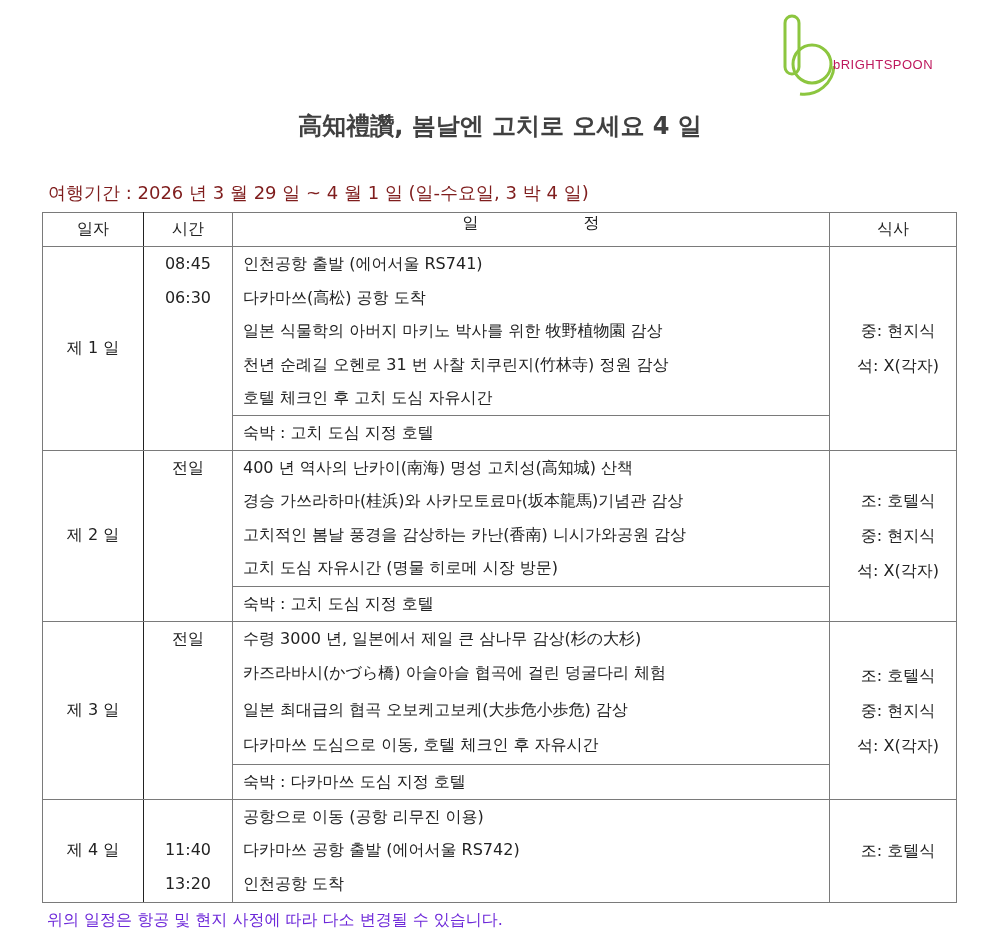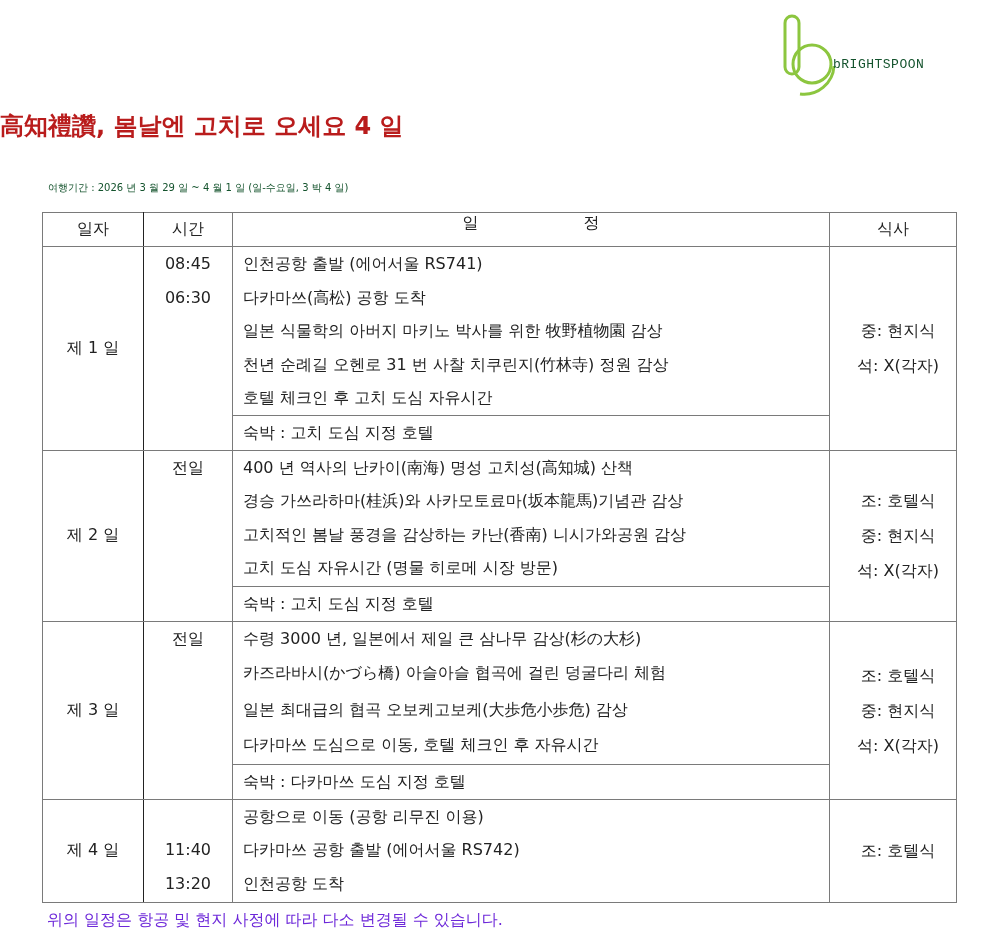--- a/index.html
+++ b/index.html
@@ -5,29 +5,29 @@
   html, body { margin: 0; padding: 0; background: #ffffff; }
   body {
     width: 1000px; height: 950px; position: relative; overflow: hidden;
     font-family: "DejaVu Sans", "Liberation Sans", sans-serif;
     color: #1a1a1a;
   }
   .logo { position: absolute; left: 778px; top: 14px; width: 190px; height: 84px; }
   .logo svg { position: absolute; left: 0; top: 0; }
   .logo .brand {
     position: absolute; left: 55px; top: 43px;
-    font-family: Liberation Mono, monospace; font-size: 13px; letter-spacing: 0.5px;
-    color: #14532d;
+    font-family: Liberation Sans, sans-serif; font-size: 13px; letter-spacing: 0.5px;
+    color: #be185d;
   }
   .title {
-    position: absolute; left: 0; width: 1000px; top: 110px; text-align: left;
-    font-size: 24px; font-weight: bold; color: #b91c1c;
+    position: absolute; left: 0; width: 1000px; top: 110px; text-align: center;
+    font-size: 24px; font-weight: bold; color: #404040;
   }
   .period {
-    position: absolute; left: 48px; top: 181px; font-size: 10px; color: #14532d;
+    position: absolute; left: 48px; top: 181px; font-size: 18px; color: #7f1d1d;
   }
   table.itin {
     position: absolute; left: 42px; top: 212px;
     border-collapse: collapse; font-size: 16px; color: #222;
     table-layout: fixed; width: 914px;
   }
   table.itin td, table.itin th {
     border: 1.5px solid #7a7a7a; padding: 0; font-weight: normal;
   }
   .c-day { width: 100px; text-align: center; border-right: 1.5px solid #222 !important; margin-top: 33px; }

